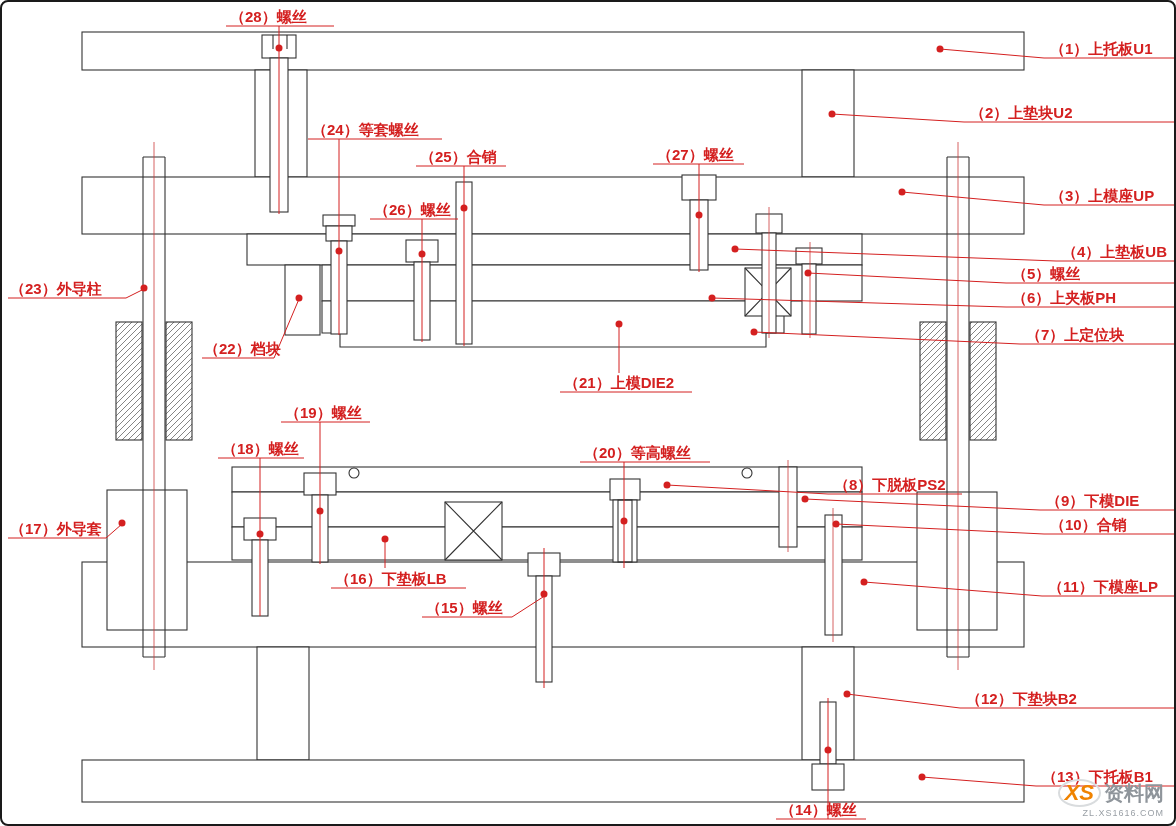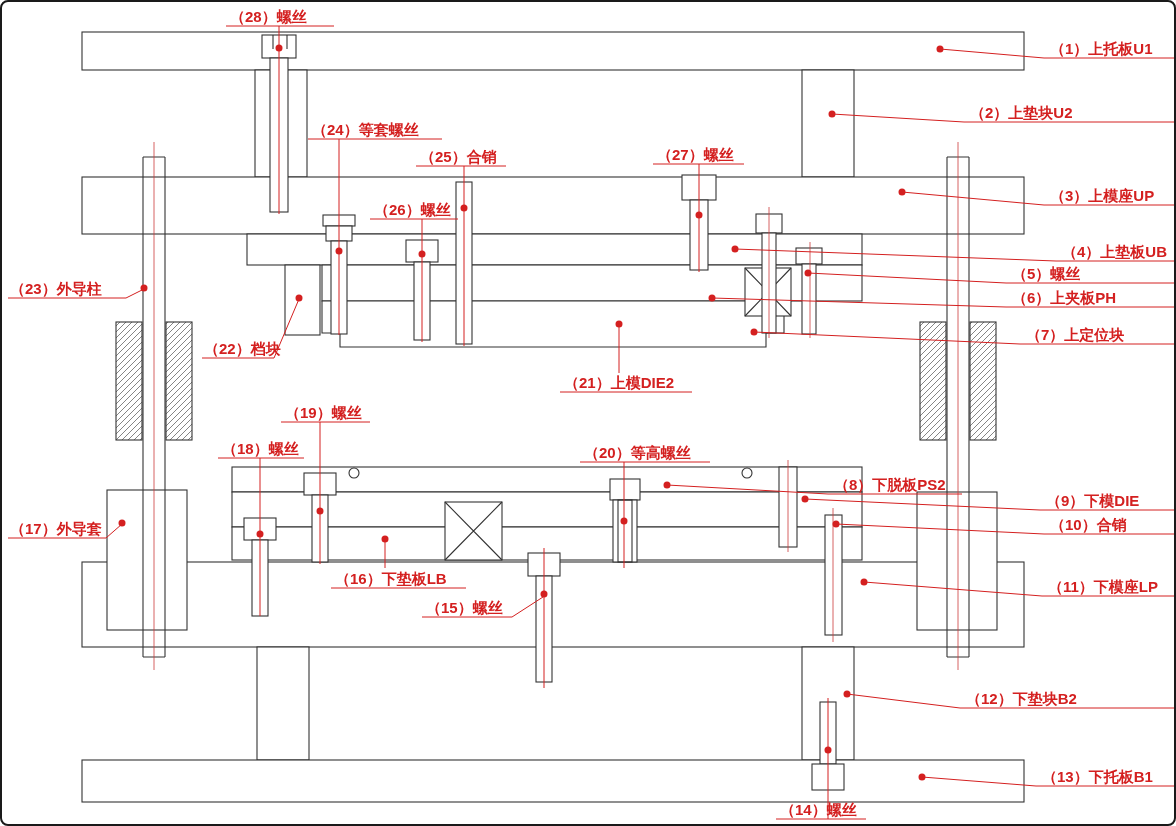--- a/index.html
+++ b/index.html
@@ -276,13 +276,20 @@
       <text class="lbl" x="655" y="158">（27）螺丝</text>
     </g>
     <g>
       <path class="r" d="M224,24 L332,24 M277,24 L277,212"></path>
       <circle class="dot" cx="277" cy="46" r="3.5"></circle>
       <text class="lbl" x="228" y="20">（28）螺丝</text>
     </g>
   </g>
 </svg>
 
+<div class="watermark">
+  <div class="wm-row">
+    <span class="wm-logo">XS</span>
+    <span class="wm-name">资料网</span>
+  </div>
+  <div class="wm-url">ZL.XS1616.COM</div>
 </div>
+</div>
 
 </body></html>

